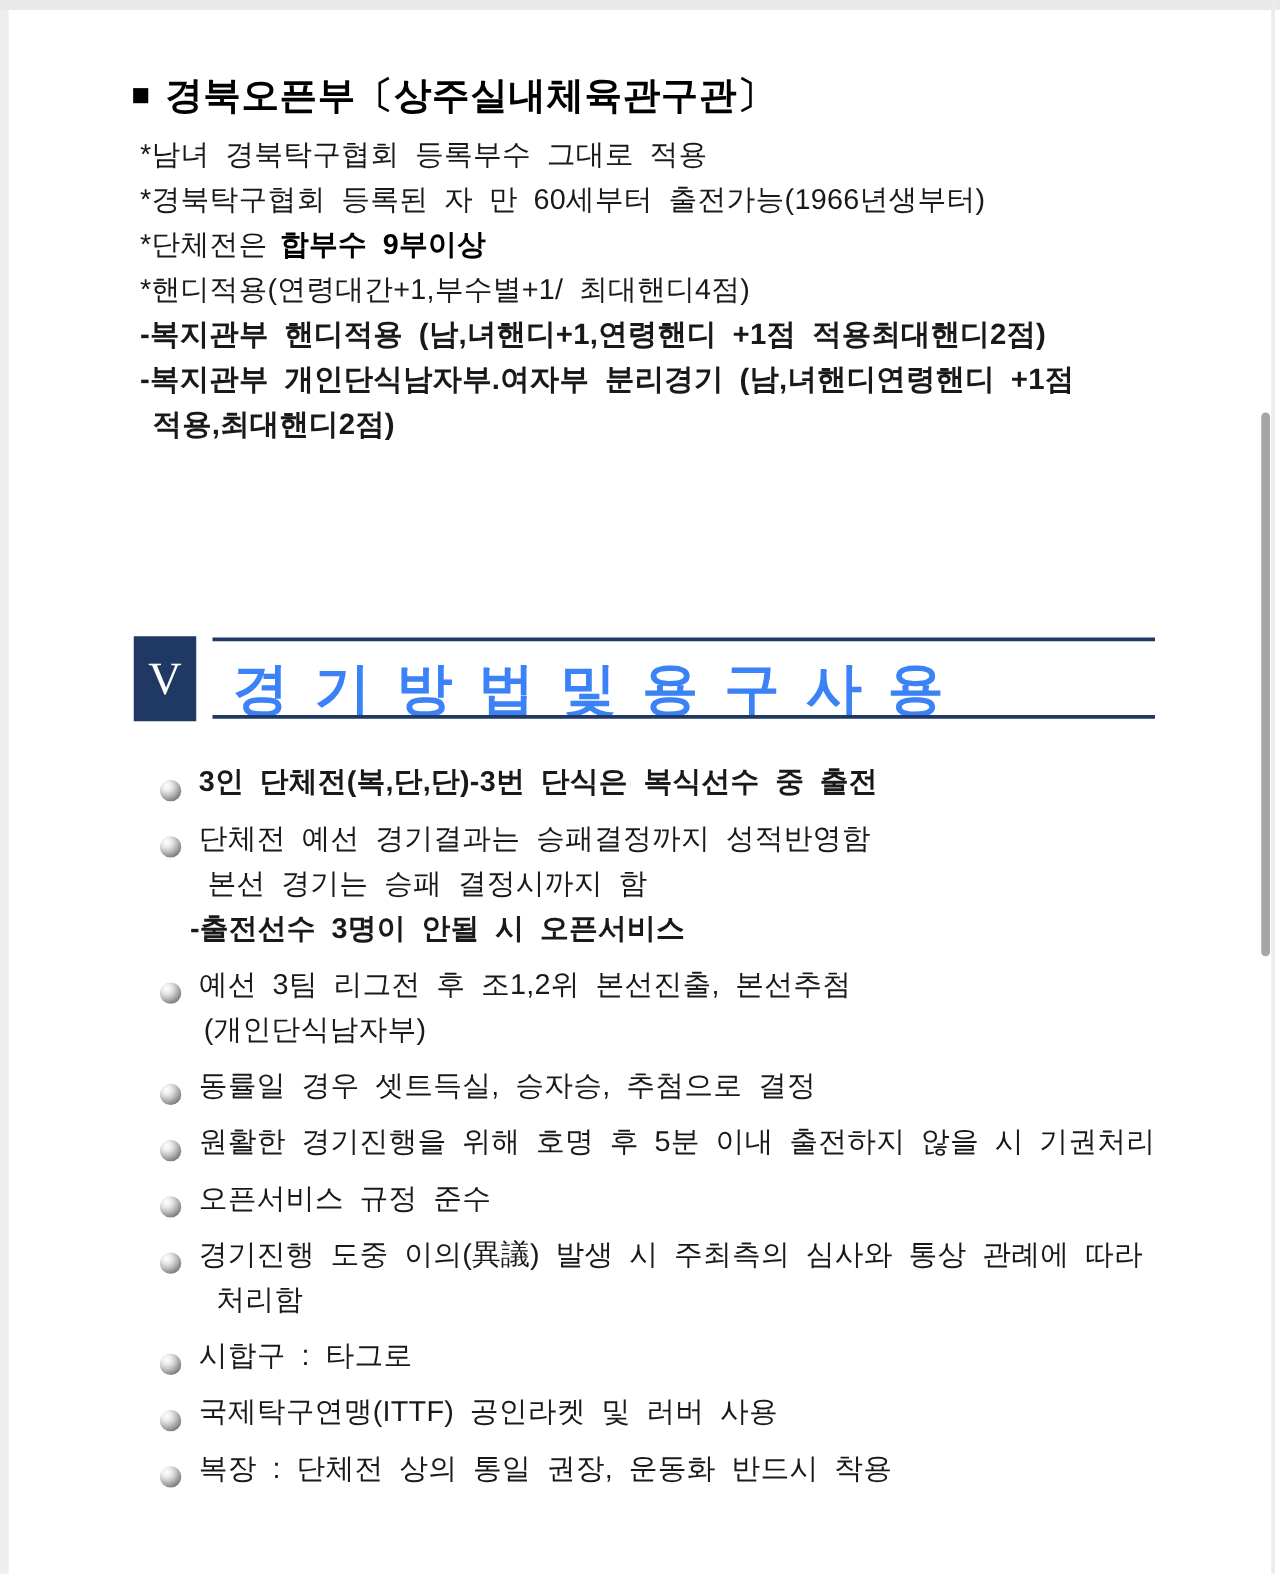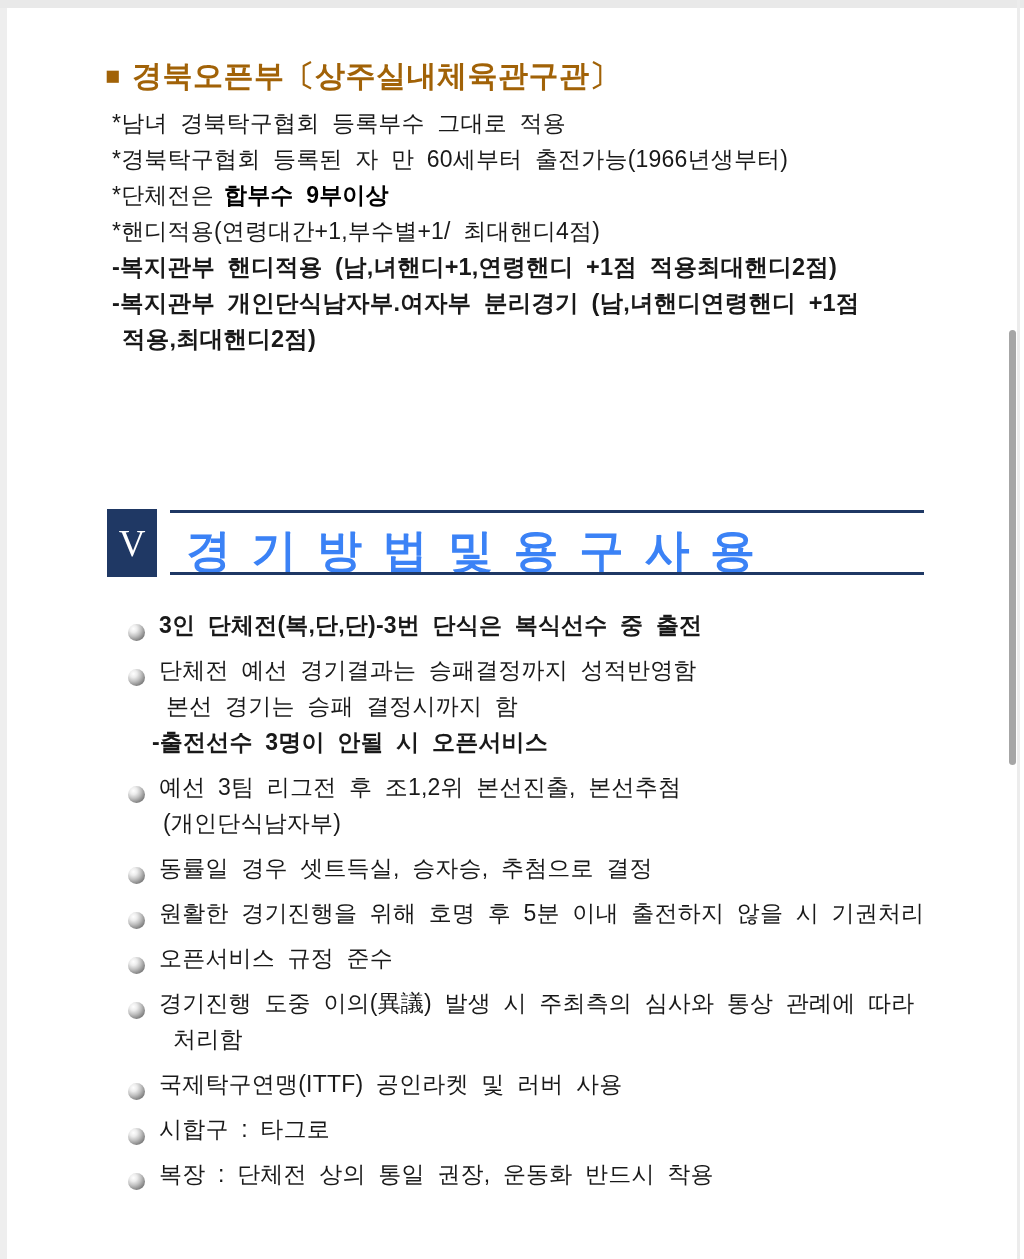--- a/index.html
+++ b/index.html
@@ -9,21 +9,21 @@
     font-family:"Liberation Sans","DejaVu Sans",sans-serif;
     color:#191919;
   }
   
   .edge-top{position:absolute;left:0;top:0;width:1024px;height:8px;background:#e9e9e9;}
   .edge-left{position:absolute;left:0;top:8px;width:7px;height:1251px;background:#eeeeee;}
   .scroll-track{position:absolute;left:1017px;top:0;width:3px;height:1259px;background:#ececec;}
   .scroll-thumb{position:absolute;left:1009px;top:330px;width:7px;height:435px;border-radius:4px;background:#a6a6a6;}
 
   
-  .heading{position:absolute;left:105px;top:56px;white-space:nowrap;font-weight:700;color:#a16207;}
+  .heading{position:absolute;left:105px;top:56px;white-space:nowrap;font-weight:700;color:#000000;}
   .heading .marker{font-size:25px;vertical-align:2px;margin-right:12px;}
   .heading .htitle{font-size:30px;letter-spacing:0.5px;}
 
   
   .notes{position:absolute;left:112px;top:105px;width:860px;}
   .note{min-height:36px;line-height:36px;font-size:23px;word-spacing:6px;letter-spacing:0.2px;white-space:nowrap;}
   .note.bold{font-weight:700;font-size:23.5px;}
   .note .red{color:#000000;font-weight:700;margin-left:10px;}
   .note.indent{padding-left:10px;}
 
@@ -129,26 +129,26 @@
       <span class="ball"></span>
       <span class="itext">경기진행 도중 이의(異議) 발생 시 주최측의 심사와 통상 관례에 따라</span>
     </div>
 
     <div class="item cont ind-d">
       <span class="itext">처리함</span>
     </div>
 
     <div class="item">
       <span class="ball"></span>
-      <span class="itext">국제탁구연맹(ITTF) 공인라켓 및 러버 사용</span>
+      <span class="itext">시합구 : 타그로</span>
     </div>
 
     <div class="item">
       <span class="ball"></span>
-      <span class="itext">시합구 : 타그로</span>
+      <span class="itext">국제탁구연맹(ITTF) 공인라켓 및 러버 사용</span>
     </div>
 
     <div class="item">
       <span class="ball"></span>
       <span class="itext">복장 : 단체전 상의 통일 권장, 운동화 반드시 착용</span>
     </div>
 
   </div>
 </div>
 

